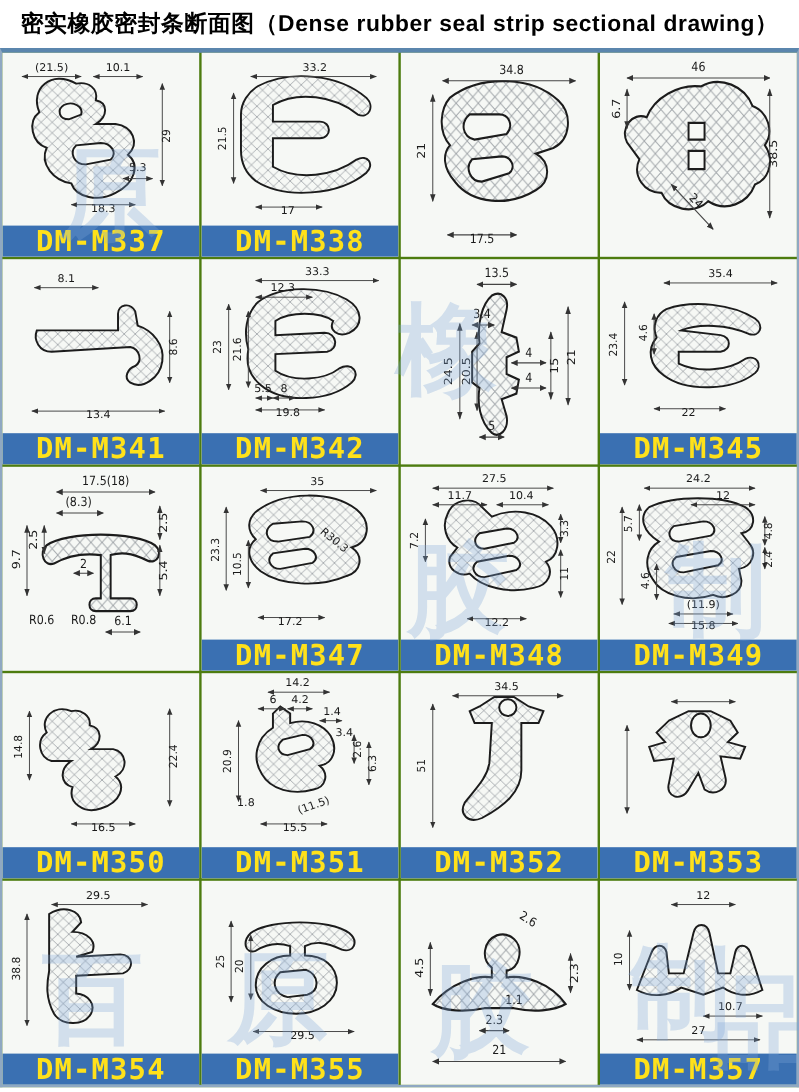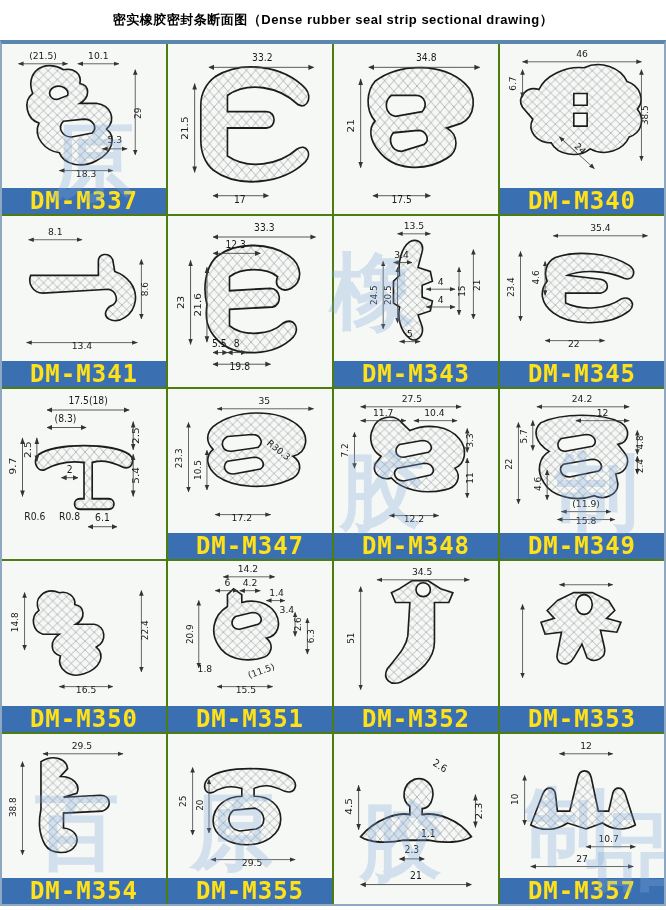--- a/index.html
+++ b/index.html
@@ -3,21 +3,21 @@
 <meta charset="utf-8">
 <style>
   html,body{margin:0;padding:0;}
   body{
     width:666px;height:910px;background:#ffffff;
     font-family:"Liberation Sans",sans-serif;overflow:hidden;
   }
   .page{width:666px;height:910px;position:relative;background:#fff;}
   .title{
     height:40px;display:flex;align-items:center;justify-content:center;
-    font-weight:bold;font-size:13px;color:#000;letter-spacing:.5px;white-space:nowrap;
+    font-weight:bold;font-size:19px;color:#000;letter-spacing:.5px;white-space:nowrap;
   }
   .grid{
     display:grid;grid-template-columns:repeat(4,1fr);grid-template-rows:repeat(5,1fr);
     gap:2px;background:#4d7c0f;border:2px solid #8fa8c2;border-top:4px solid #5b86ad;
     height:860px;position:relative;z-index:1;
   }
   .cell{background:#f6f8f5;display:flex;flex-direction:column;overflow:hidden;}
   .drawing{flex:1;width:100%;display:block;}
   .bar{
     height:26px;flex:0 0 26px;background:#3a70b2;color:#ffe11a;
@@ -70,20 +70,21 @@
       <div class="cell">
         <svg viewBox="0 0 160 146" preserveAspectRatio="none" class="drawing">
           <path d="M46 28 C72 14 112 18 134 38 C141 45 136 56 127 52 C108 36 78 32 58 44 L58 58 L96 58 C106 58 106 72 96 72 L58 72 L58 96 C78 108 108 104 126 90 C135 85 141 94 134 101 C112 120 68 124 44 108 C35 101 32 92 32 82 L32 52 C32 42 38 33 46 28 Z" class="profile" fill-rule="evenodd"></path>
           <line x1="40" y1="20" x2="142" y2="20" class="dl" marker-start="url(#arw)" marker-end="url(#arw)"></line>
           <text x="92" y="15" class="dim">33.2</text>
           <line x1="26" y1="34" x2="26" y2="110" class="dl" marker-start="url(#arw)" marker-end="url(#arw)"></line>
           <text x="20" y="72" transform="rotate(-90 20 72)" class="dim">21.5</text>
           <line x1="44" y1="130" x2="98" y2="130" class="dl" marker-start="url(#arw)" marker-end="url(#arw)"></line>
           <text x="70" y="136" class="dim">17</text>
         </svg>
+        <div class="bar">DM-M338</div>
       </div>
       <div class="cell">
         <svg viewBox="0 0 160 146" preserveAspectRatio="none" class="drawing">
           <path d="M40 32 C64 16 106 16 128 34 C140 44 138 62 124 68 L110 72 C122 78 122 92 110 98 C88 110 58 108 44 92 C34 82 34 72 40 66 C30 56 32 40 40 32 Z M56 44 C48 50 50 60 60 62 L86 58 C92 52 88 44 80 44 Z M58 76 C52 82 56 92 66 92 L88 86 C94 82 90 74 82 74 Z" class="profile" fill-rule="evenodd"></path>
           <line x1="34" y1="20" x2="142" y2="20" class="dl" marker-start="url(#arw)" marker-end="url(#arw)"></line>
           <text x="90" y="15" class="dim">34.8</text>
           <line x1="26" y1="30" x2="26" y2="106" class="dl" marker-start="url(#arw)" marker-end="url(#arw)"></line>
           <text x="20" y="70" transform="rotate(-90 20 70)" class="dim">21</text>
           <line x1="38" y1="130" x2="94" y2="130" class="dl" marker-start="url(#arw)" marker-end="url(#arw)"></line>
           <text x="66" y="136" class="dim">17.5</text>
@@ -94,21 +95,20 @@
           <path d="M82 24 C98 16 118 24 124 38 C136 42 142 56 134 66 C142 76 138 90 126 94 C120 108 102 114 88 106 C76 116 56 112 50 100 C36 100 26 88 32 76 L22 64 C16 54 26 42 38 46 C44 32 64 22 82 24 Z M72 50 h13 v12 h-13 Z M72 70 h13 v13 h-13 Z" class="profile" fill-rule="evenodd"></path>
           <line x1="22" y1="18" x2="138" y2="18" class="dl" marker-start="url(#arw)" marker-end="url(#arw)"></line>
           <text x="80" y="13" class="dim">46</text>
           <line x1="22" y1="26" x2="22" y2="54" class="dl" marker-start="url(#arw)" marker-end="url(#arw)"></line>
           <text x="16" y="40" transform="rotate(-90 16 40)" class="dim">6.7</text>
           <line x1="138" y1="26" x2="138" y2="118" class="dl" marker-start="url(#arw)" marker-end="url(#arw)"></line>
           <text x="144" y="72" transform="rotate(-90 144 72)" class="dim">38.5</text>
           <line x1="58" y1="94" x2="92" y2="126" class="dl" marker-start="url(#arw)" marker-end="url(#arw)"></line>
           <text x="76" y="108" transform="rotate(45 76 108)" class="dim">24</text>
         </svg>
-        <div class="bar">DM-M340</div>
       </div>
       <div class="cell">
         <svg viewBox="0 0 160 146" preserveAspectRatio="none" class="drawing">
           <path d="M28 60 L94 60 L94 46 C94 38 104 36 108 44 L110 56 C122 60 132 72 130 86 C128 100 114 110 104 104 C98 100 102 92 108 90 C114 86 112 76 104 74 L40 78 C30 78 25 68 28 60 Z" class="profile" fill-rule="evenodd"></path>
           <line x1="26" y1="24" x2="78" y2="24" class="dl" marker-start="url(#arw)" marker-end="url(#arw)"></line>
           <text x="52" y="19" class="dim">8.1</text>
           <line x1="136" y1="44" x2="136" y2="104" class="dl" marker-start="url(#arw)" marker-end="url(#arw)"></line>
           <text x="142" y="74" transform="rotate(-90 142 74)" class="dim">8.6</text>
           <line x1="24" y1="128" x2="132" y2="128" class="dl" marker-start="url(#arw)" marker-end="url(#arw)"></line>
           <text x="78" y="134" class="dim">13.4</text>
@@ -126,20 +126,21 @@
           <text x="16" y="74" transform="rotate(-90 16 74)" class="dim">23</text>
           <line x1="38" y1="44" x2="38" y2="108" class="dl" marker-start="url(#arw)" marker-end="url(#arw)"></line>
           <text x="32" y="76" transform="rotate(-90 32 76)" class="dim">21.6</text>
           <line x1="44" y1="117" x2="58" y2="117" class="dl" marker-start="url(#arw)" marker-end="url(#arw)"></line>
           <text x="50" y="112" class="dim">5.5</text>
           <line x1="58" y1="117" x2="76" y2="117" class="dl" marker-start="url(#arw)" marker-end="url(#arw)"></line>
           <text x="67" y="112" class="dim">8</text>
           <line x1="44" y1="127" x2="100" y2="127" class="dl" marker-start="url(#arw)" marker-end="url(#arw)"></line>
           <text x="70" y="132" class="dim">19.8</text>
         </svg>
+        <div class="bar">DM-M342</div>
       </div>
       <div class="cell">
         <svg viewBox="0 0 160 146" preserveAspectRatio="none" class="drawing">
           <path d="M74 26 C82 22 88 28 86 36 L82 52 L94 56 L96 66 L86 70 L86 82 L96 86 L94 96 L82 100 L86 112 C88 122 80 128 74 124 C64 116 62 102 64 92 L58 88 L58 66 L64 60 C62 46 66 32 74 26 Z" class="profile" fill-rule="evenodd"></path>
           <line x1="62" y1="18" x2="94" y2="18" class="dl" marker-start="url(#arw)" marker-end="url(#arw)"></line>
           <text x="78" y="13" class="dim">13.5</text>
           <line x1="58" y1="47" x2="76" y2="47" class="dl" marker-start="url(#arw)" marker-end="url(#arw)"></line>
           <text x="66" y="42" class="dim">3.4</text>
           <line x1="48" y1="46" x2="48" y2="114" class="dl" marker-start="url(#arw)" marker-end="url(#arw)"></line>
           <text x="42" y="80" transform="rotate(-90 42 80)" class="dim">24.5</text>
@@ -149,21 +150,20 @@
           <text x="104" y="70" class="dim">4</text>
           <line x1="90" y1="92" x2="118" y2="92" class="dl" marker-start="url(#arw)" marker-end="url(#arw)"></line>
           <text x="104" y="88" class="dim">4</text>
           <line x1="122" y1="52" x2="122" y2="100" class="dl" marker-start="url(#arw)" marker-end="url(#arw)"></line>
           <text x="128" y="76" transform="rotate(-90 128 76)" class="dim">15</text>
           <line x1="136" y1="34" x2="136" y2="104" class="dl" marker-start="url(#arw)" marker-end="url(#arw)"></line>
           <text x="142" y="70" transform="rotate(-90 142 70)" class="dim">21</text>
           <line x1="64" y1="127" x2="84" y2="127" class="dl" marker-start="url(#arw)" marker-end="url(#arw)"></line>
           <text x="74" y="122" class="dim">5</text>
         </svg>
-        <div class="bar">DM-M343</div>
       </div>
       <div class="cell">
         <svg viewBox="0 0 160 146" preserveAspectRatio="none" class="drawing">
           <path d="M54 42 C76 34 108 38 126 50 C134 56 130 66 121 63 C104 55 80 54 66 60 L98 64 C107 66 107 76 98 78 L64 78 L64 88 C80 96 104 94 118 84 C127 80 133 89 126 96 C108 111 70 112 52 98 C40 89 38 76 46 66 C42 56 46 46 54 42 Z" class="profile" fill-rule="evenodd"></path>
           <line x1="52" y1="20" x2="144" y2="20" class="dl" marker-start="url(#arw)" marker-end="url(#arw)"></line>
           <text x="98" y="15" class="dim">35.4</text>
           <line x1="20" y1="36" x2="20" y2="106" class="dl" marker-start="url(#arw)" marker-end="url(#arw)"></line>
           <text x="14" y="72" transform="rotate(-90 14 72)" class="dim">23.4</text>
           <line x1="44" y1="46" x2="44" y2="80" class="dl" marker-start="url(#arw)" marker-end="url(#arw)"></line>
           <text x="38" y="62" transform="rotate(-90 38 62)" class="dim">4.6</text>

